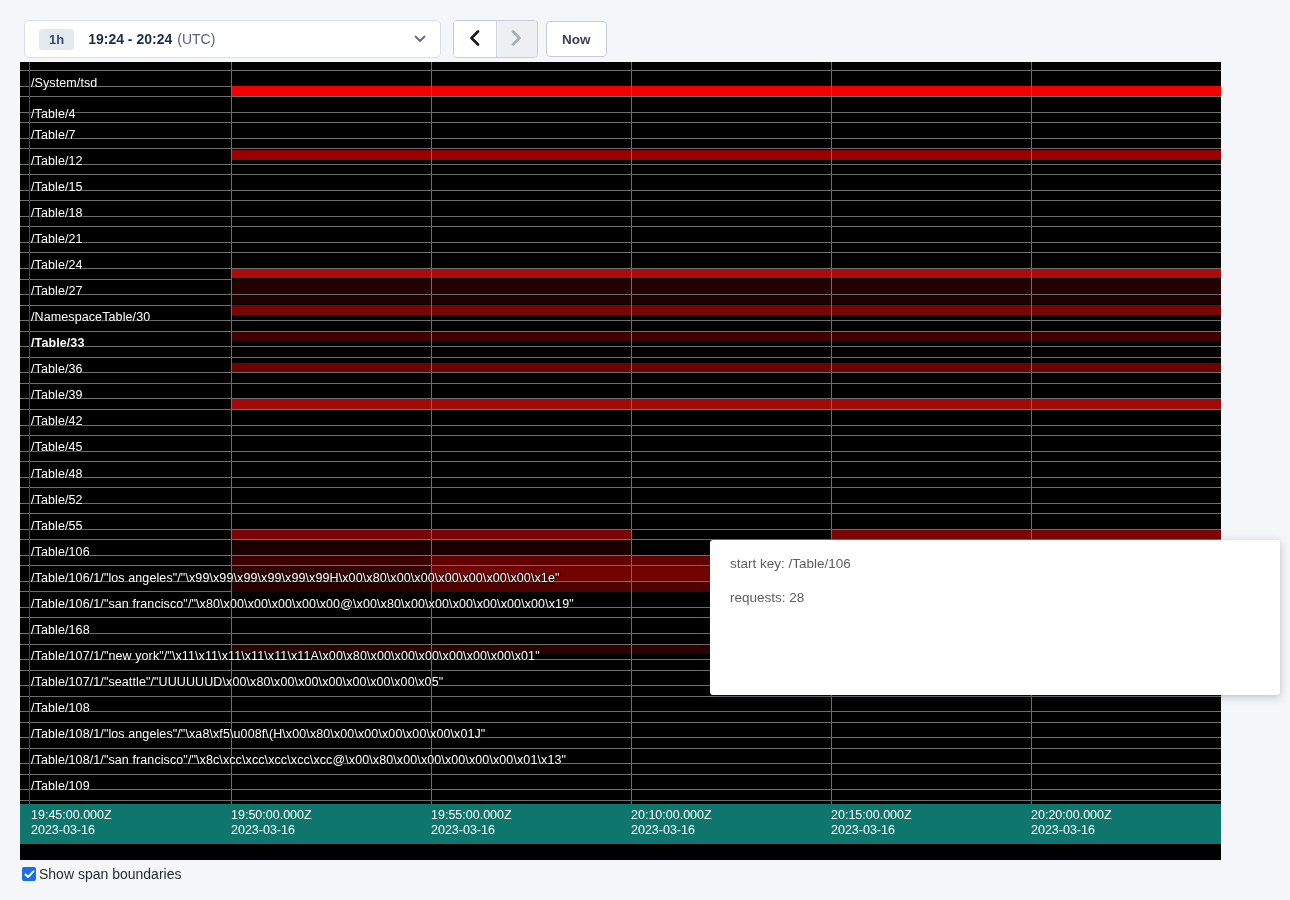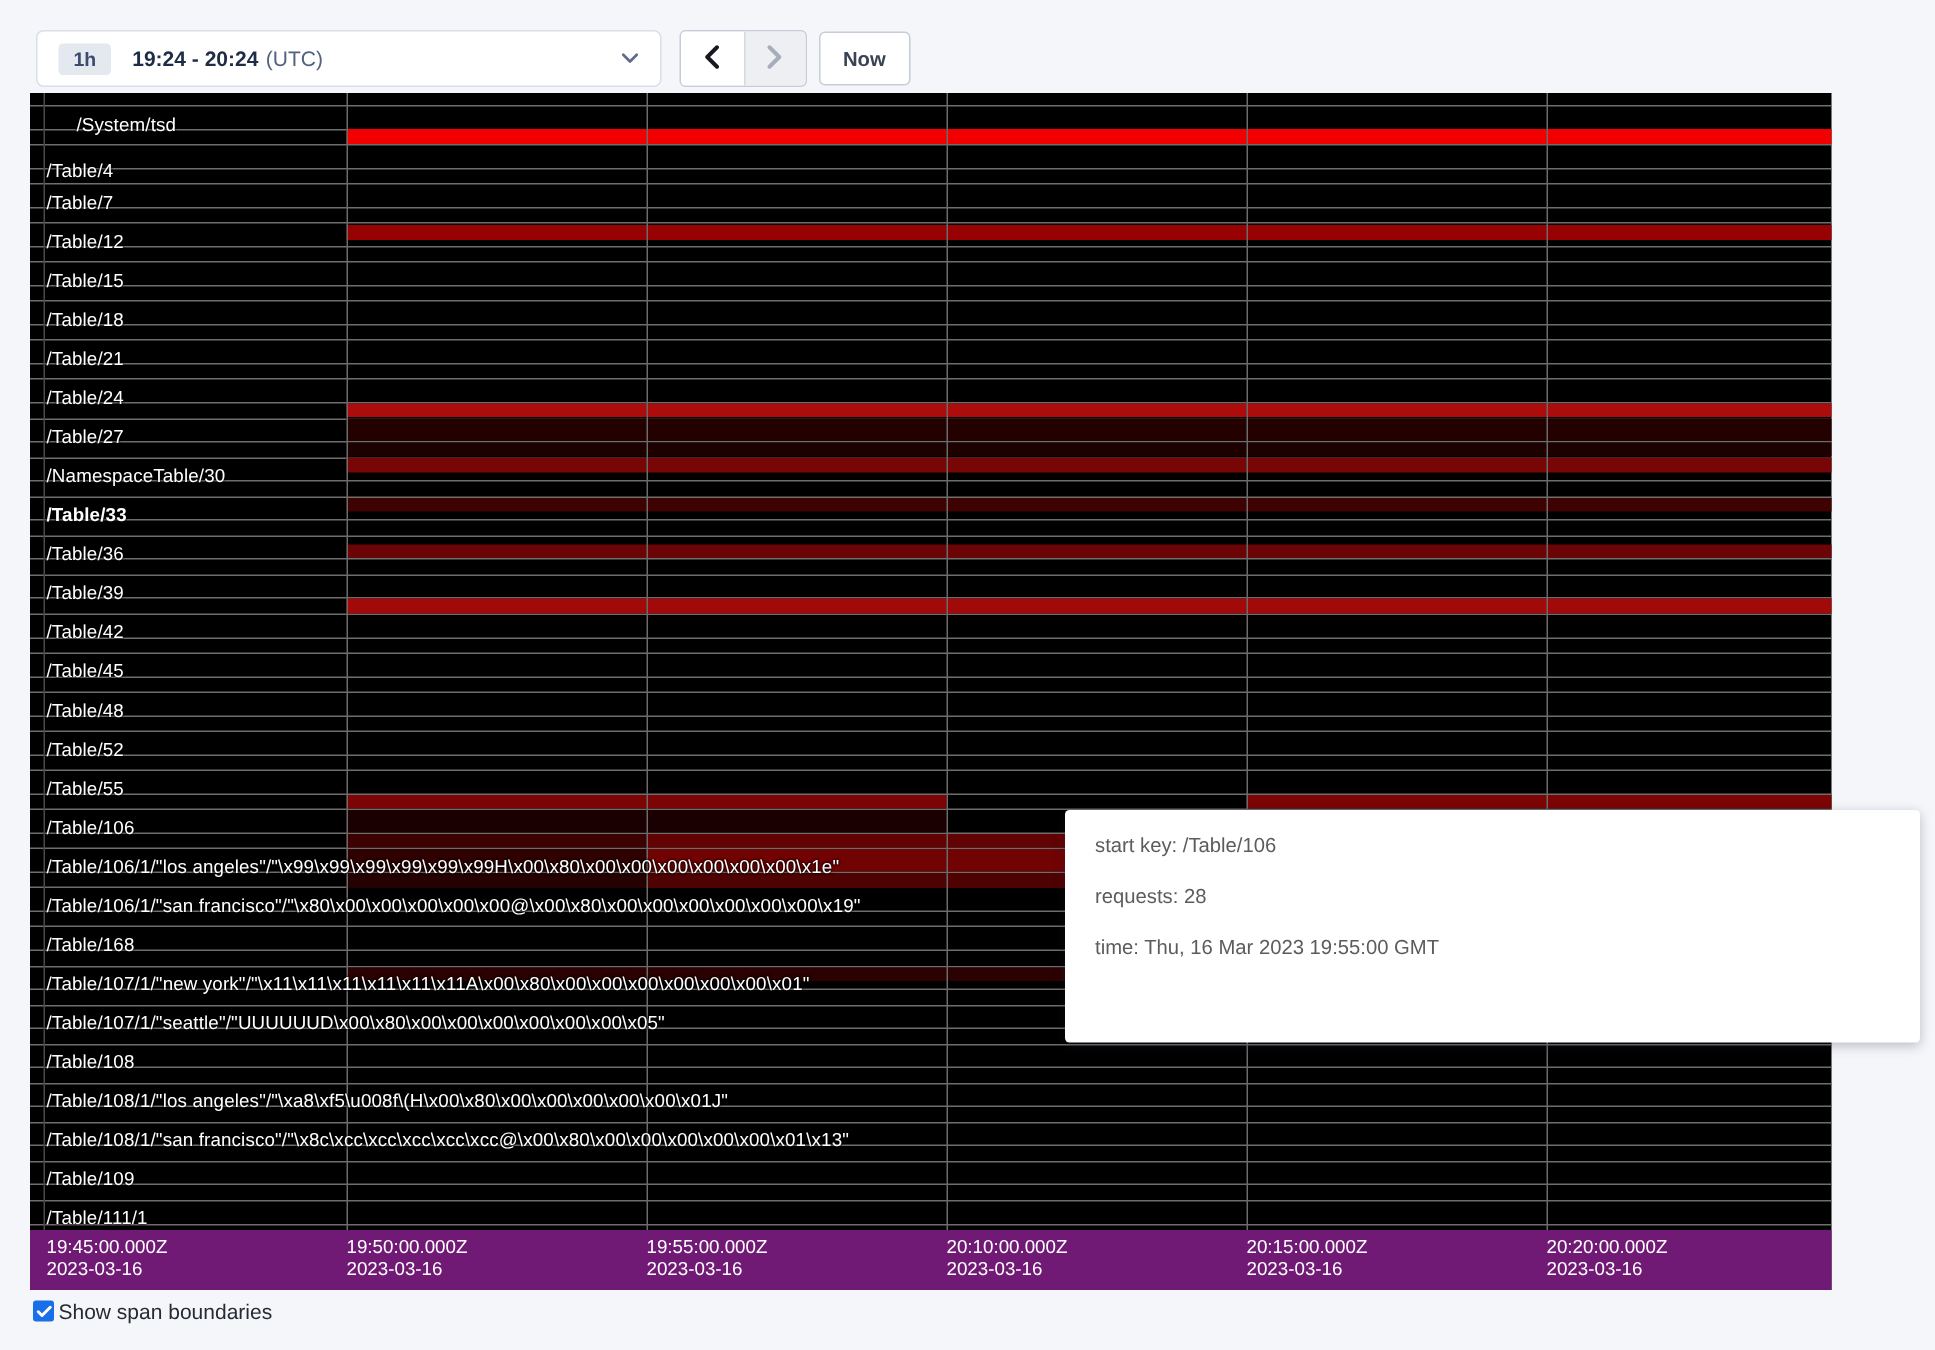--- a/index.html
+++ b/index.html
@@ -65,22 +65,22 @@
   .vline { position: absolute; top: 0; width: 1px; height: 758px; background: #6b6b6b; z-index: 3; }
   .vline.dim { background: #4a4a4a; }
   .band { position: absolute; z-index: 2; }
   .row-label {
     position: absolute; left: 11px; z-index: 4;
     color: #fff; font-size: 12.5px; white-space: nowrap;
     text-shadow: 0 0 2px #000, 0 0 2px #000;
     letter-spacing: 0.1px;
   }
   .axis-area {
-    position: absolute; left: 0; bottom: 0; width: 100%; height: 40px;
-    background: #701a75; z-index: 5;
+    position: absolute; left: 0; bottom: 16px; width: 100%; height: 40px;
+    background: #0f766e; z-index: 5;
   }
   .axis-label { position: absolute; top: 4px; color: #fff; font-size: 12.5px; line-height: 15px; white-space: nowrap; }
 
   
   .tooltip {
     position: absolute; left: 710px; top: 540px;
     width: 570px; height: 155px;
     background: #fff; border-radius: 3px;
     box-shadow: 0 2px 8px rgba(40,40,60,0.28);
     z-index: 10;
@@ -239,21 +239,21 @@
     <div class="band" style="top: 504.4px; height: 14.6px; left: 411px; width: 790px; background: rgb(113, 3, 3);"></div>
     <div class="band" style="top: 520px; height: 9.5px; left: 211px; width: 200px; background: rgb(37, 1, 1);"></div>
     <div class="band" style="top: 520px; height: 9.5px; left: 411px; width: 790px; background: rgb(79, 2, 2);"></div>
     <div class="band" style="top: 582.7px; height: 9px; left: 211px; width: 990px; background: rgb(43, 1, 1);"></div>
     <div class="vline dim" style="left: 9px;"></div>
     <div class="vline" style="left: 211px;"></div>
     <div class="vline" style="left: 411px;"></div>
     <div class="vline" style="left: 611px;"></div>
     <div class="vline" style="left: 811px;"></div>
     <div class="vline" style="left: 1011px;"></div>
-    <div class="row-label" style="top: 13.5px; padding-left: 20px;">/System/tsd</div>
+    <div class="row-label" style="top: 13.5px;">/System/tsd</div>
     <div class="row-label" style="top: 45px;">/Table/4</div>
     <div class="row-label" style="top: 65.64px;">/Table/7</div>
     <div class="row-label" style="top: 91.71px;">/Table/12</div>
     <div class="row-label" style="top: 117.78px;">/Table/15</div>
     <div class="row-label" style="top: 143.85px;">/Table/18</div>
     <div class="row-label" style="top: 169.92px;">/Table/21</div>
     <div class="row-label" style="top: 195.99px;">/Table/24</div>
     <div class="row-label" style="top: 222.06px;">/Table/27</div>
     <div class="row-label" style="top: 248.13px;">/NamespaceTable/30</div>
     <div class="row-label" style="top: 274.2px; font-weight: bold;">/Table/33</div>
@@ -273,21 +273,20 @@
     <div class="row-label" style="top: 639.18px;">/Table/108</div>
     <div class="row-label" style="top: 665.25px;">/Table/108/1/"los angeles"/"\xa8\xf5\u008f\(H\x00\x80\x00\x00\x00\x00\x00\x01J"</div>
     <div class="row-label" style="top: 691.32px;">/Table/108/1/"san francisco"/"\x8c\xcc\xcc\xcc\xcc\xcc@\x00\x80\x00\x00\x00\x00\x00\x01\x13"</div>
     <div class="row-label" style="top: 717.39px;">/Table/109</div>
     <div class="row-label" style="top: 743.46px;">/Table/111/1</div>
   </div>
 
 <div class="tooltip">
     <div class="tooltip-line">start key: /Table/106</div>
     <div class="tooltip-line">requests: 28</div>
-    <div class="tooltip-line">time: Thu, 16 Mar 2023 19:55:00 GMT</div>
   </div>
 
 <div class="footer-row">
   <span class="checkbox">
     <svg width="11" height="9" viewBox="0 0 11 9">
         <polyline points="1.5,4.5 4,7 9.5,1.5" fill="none" stroke="#fff" stroke-width="2" stroke-linecap="round" stroke-linejoin="round"></polyline>
       </svg>
   </span>
   <span class="checkbox-label">Show span boundaries</span>
 </div>

